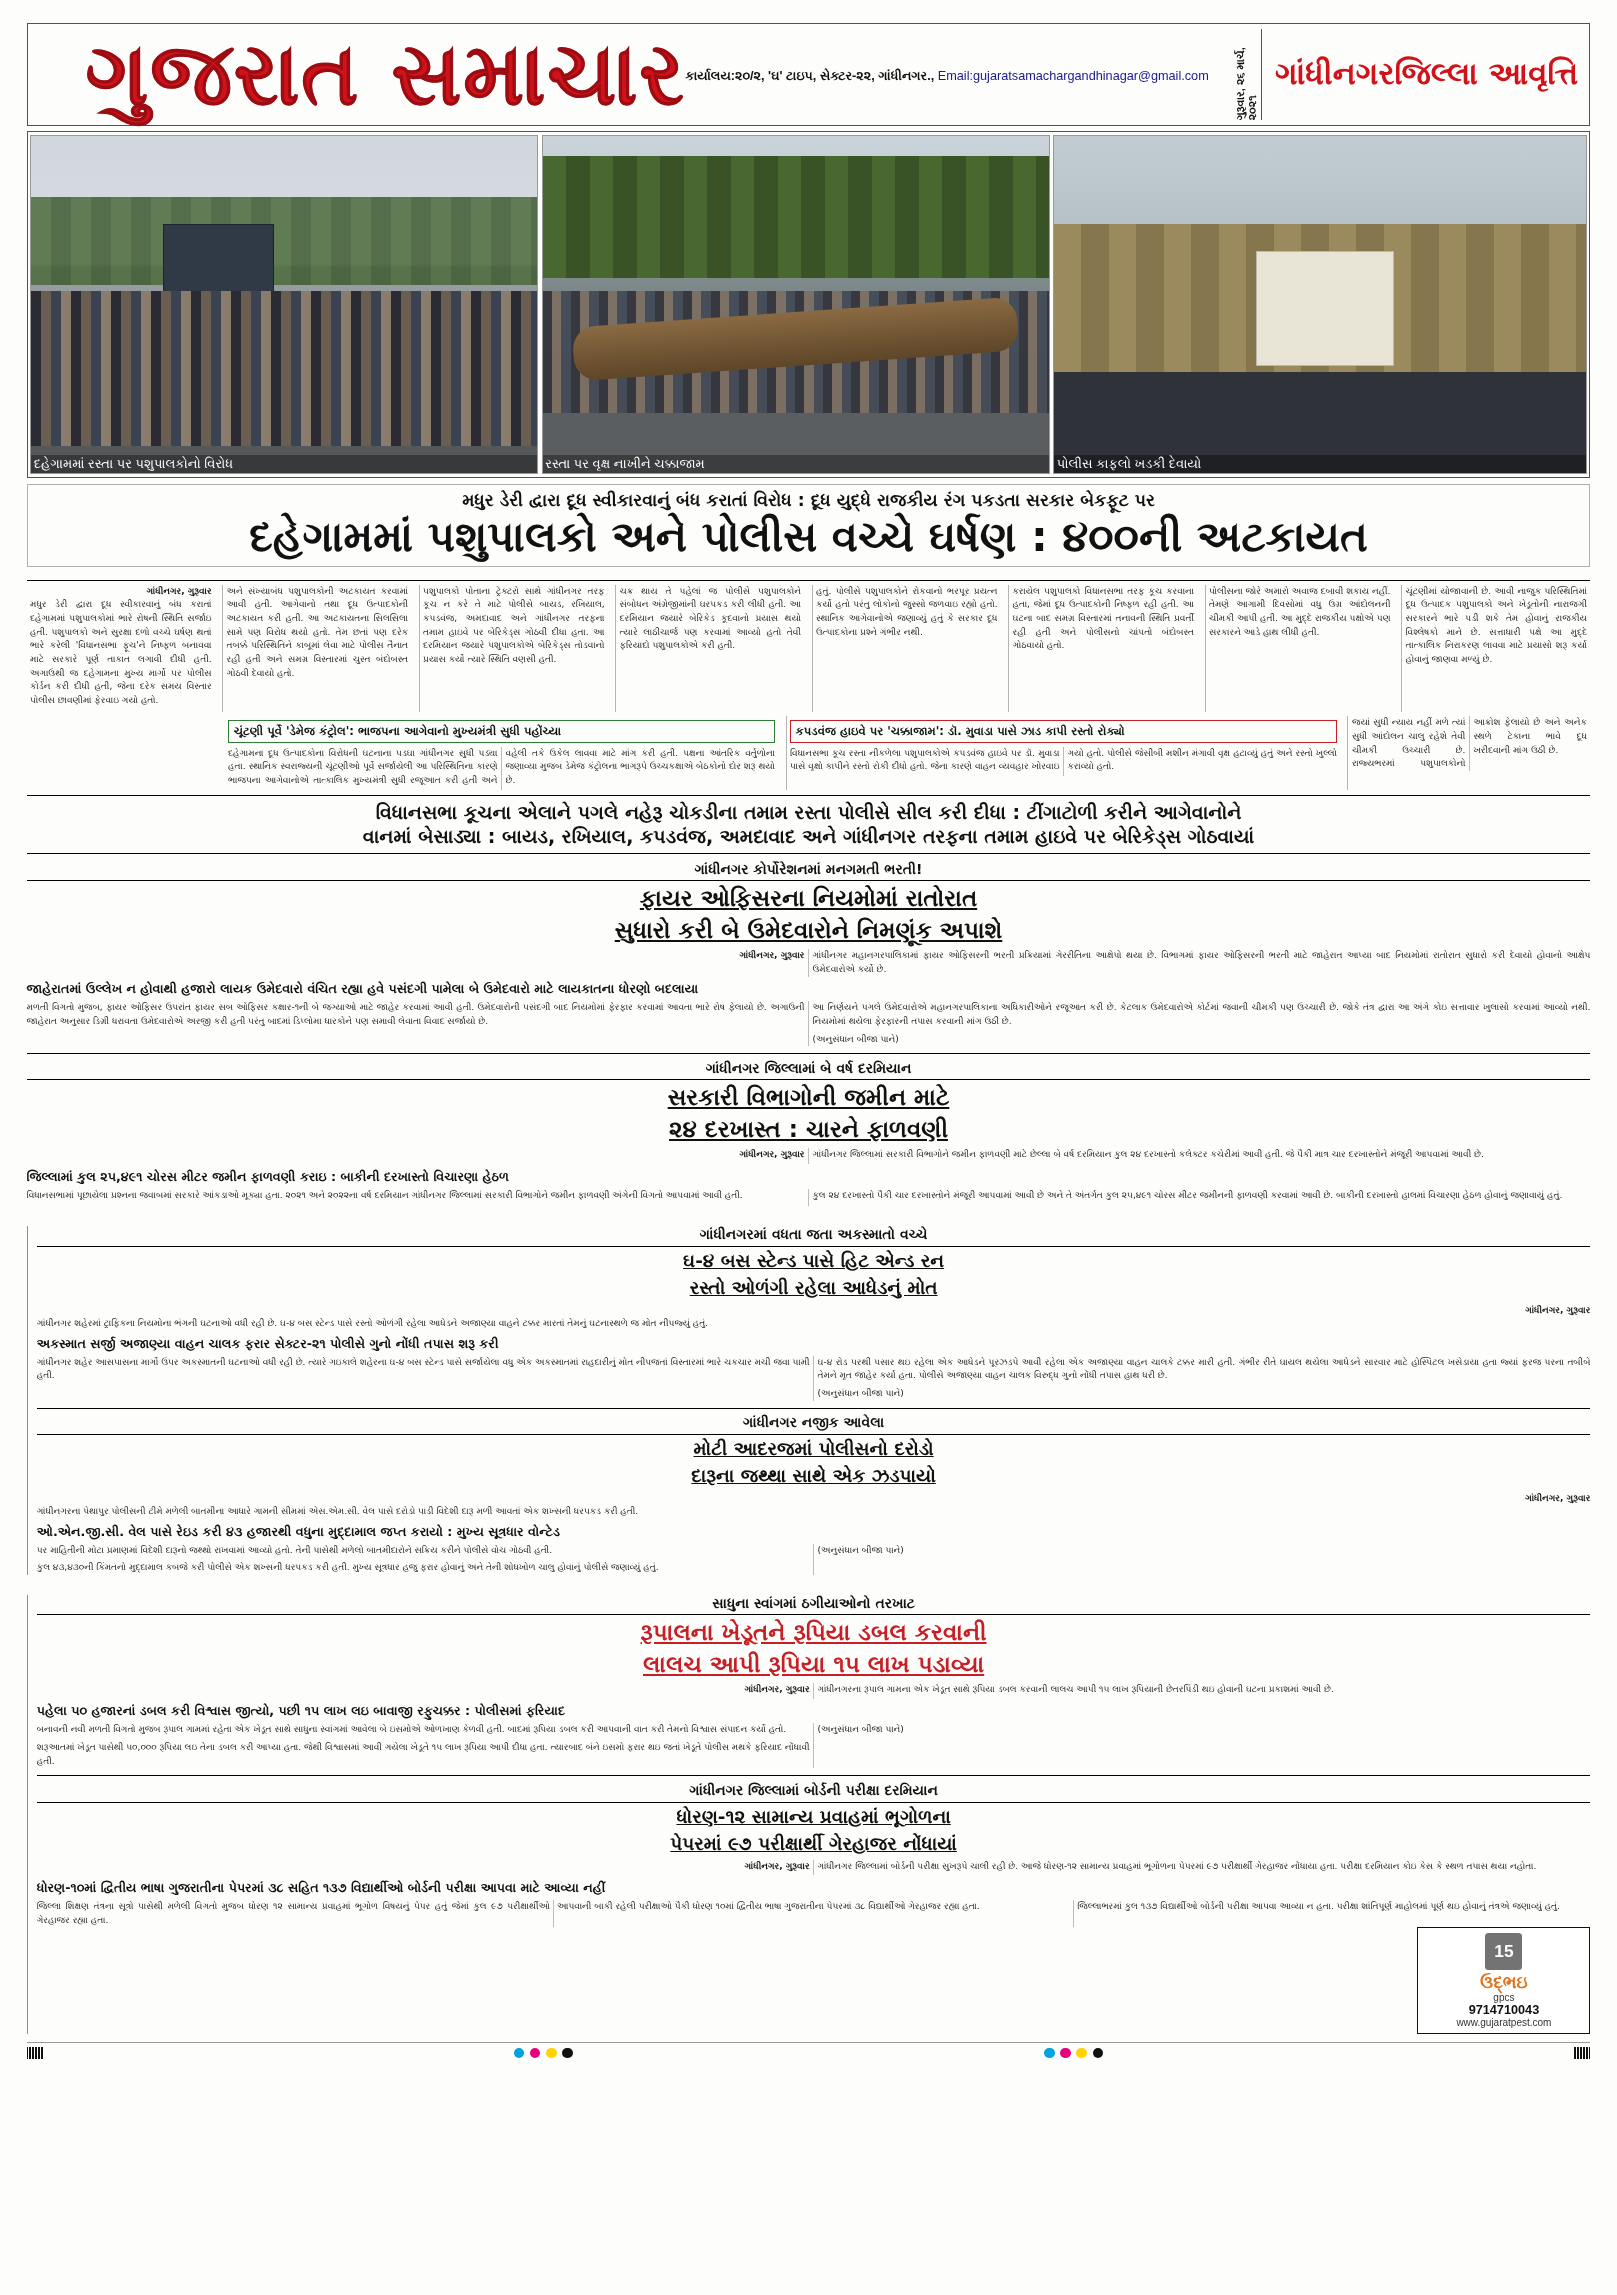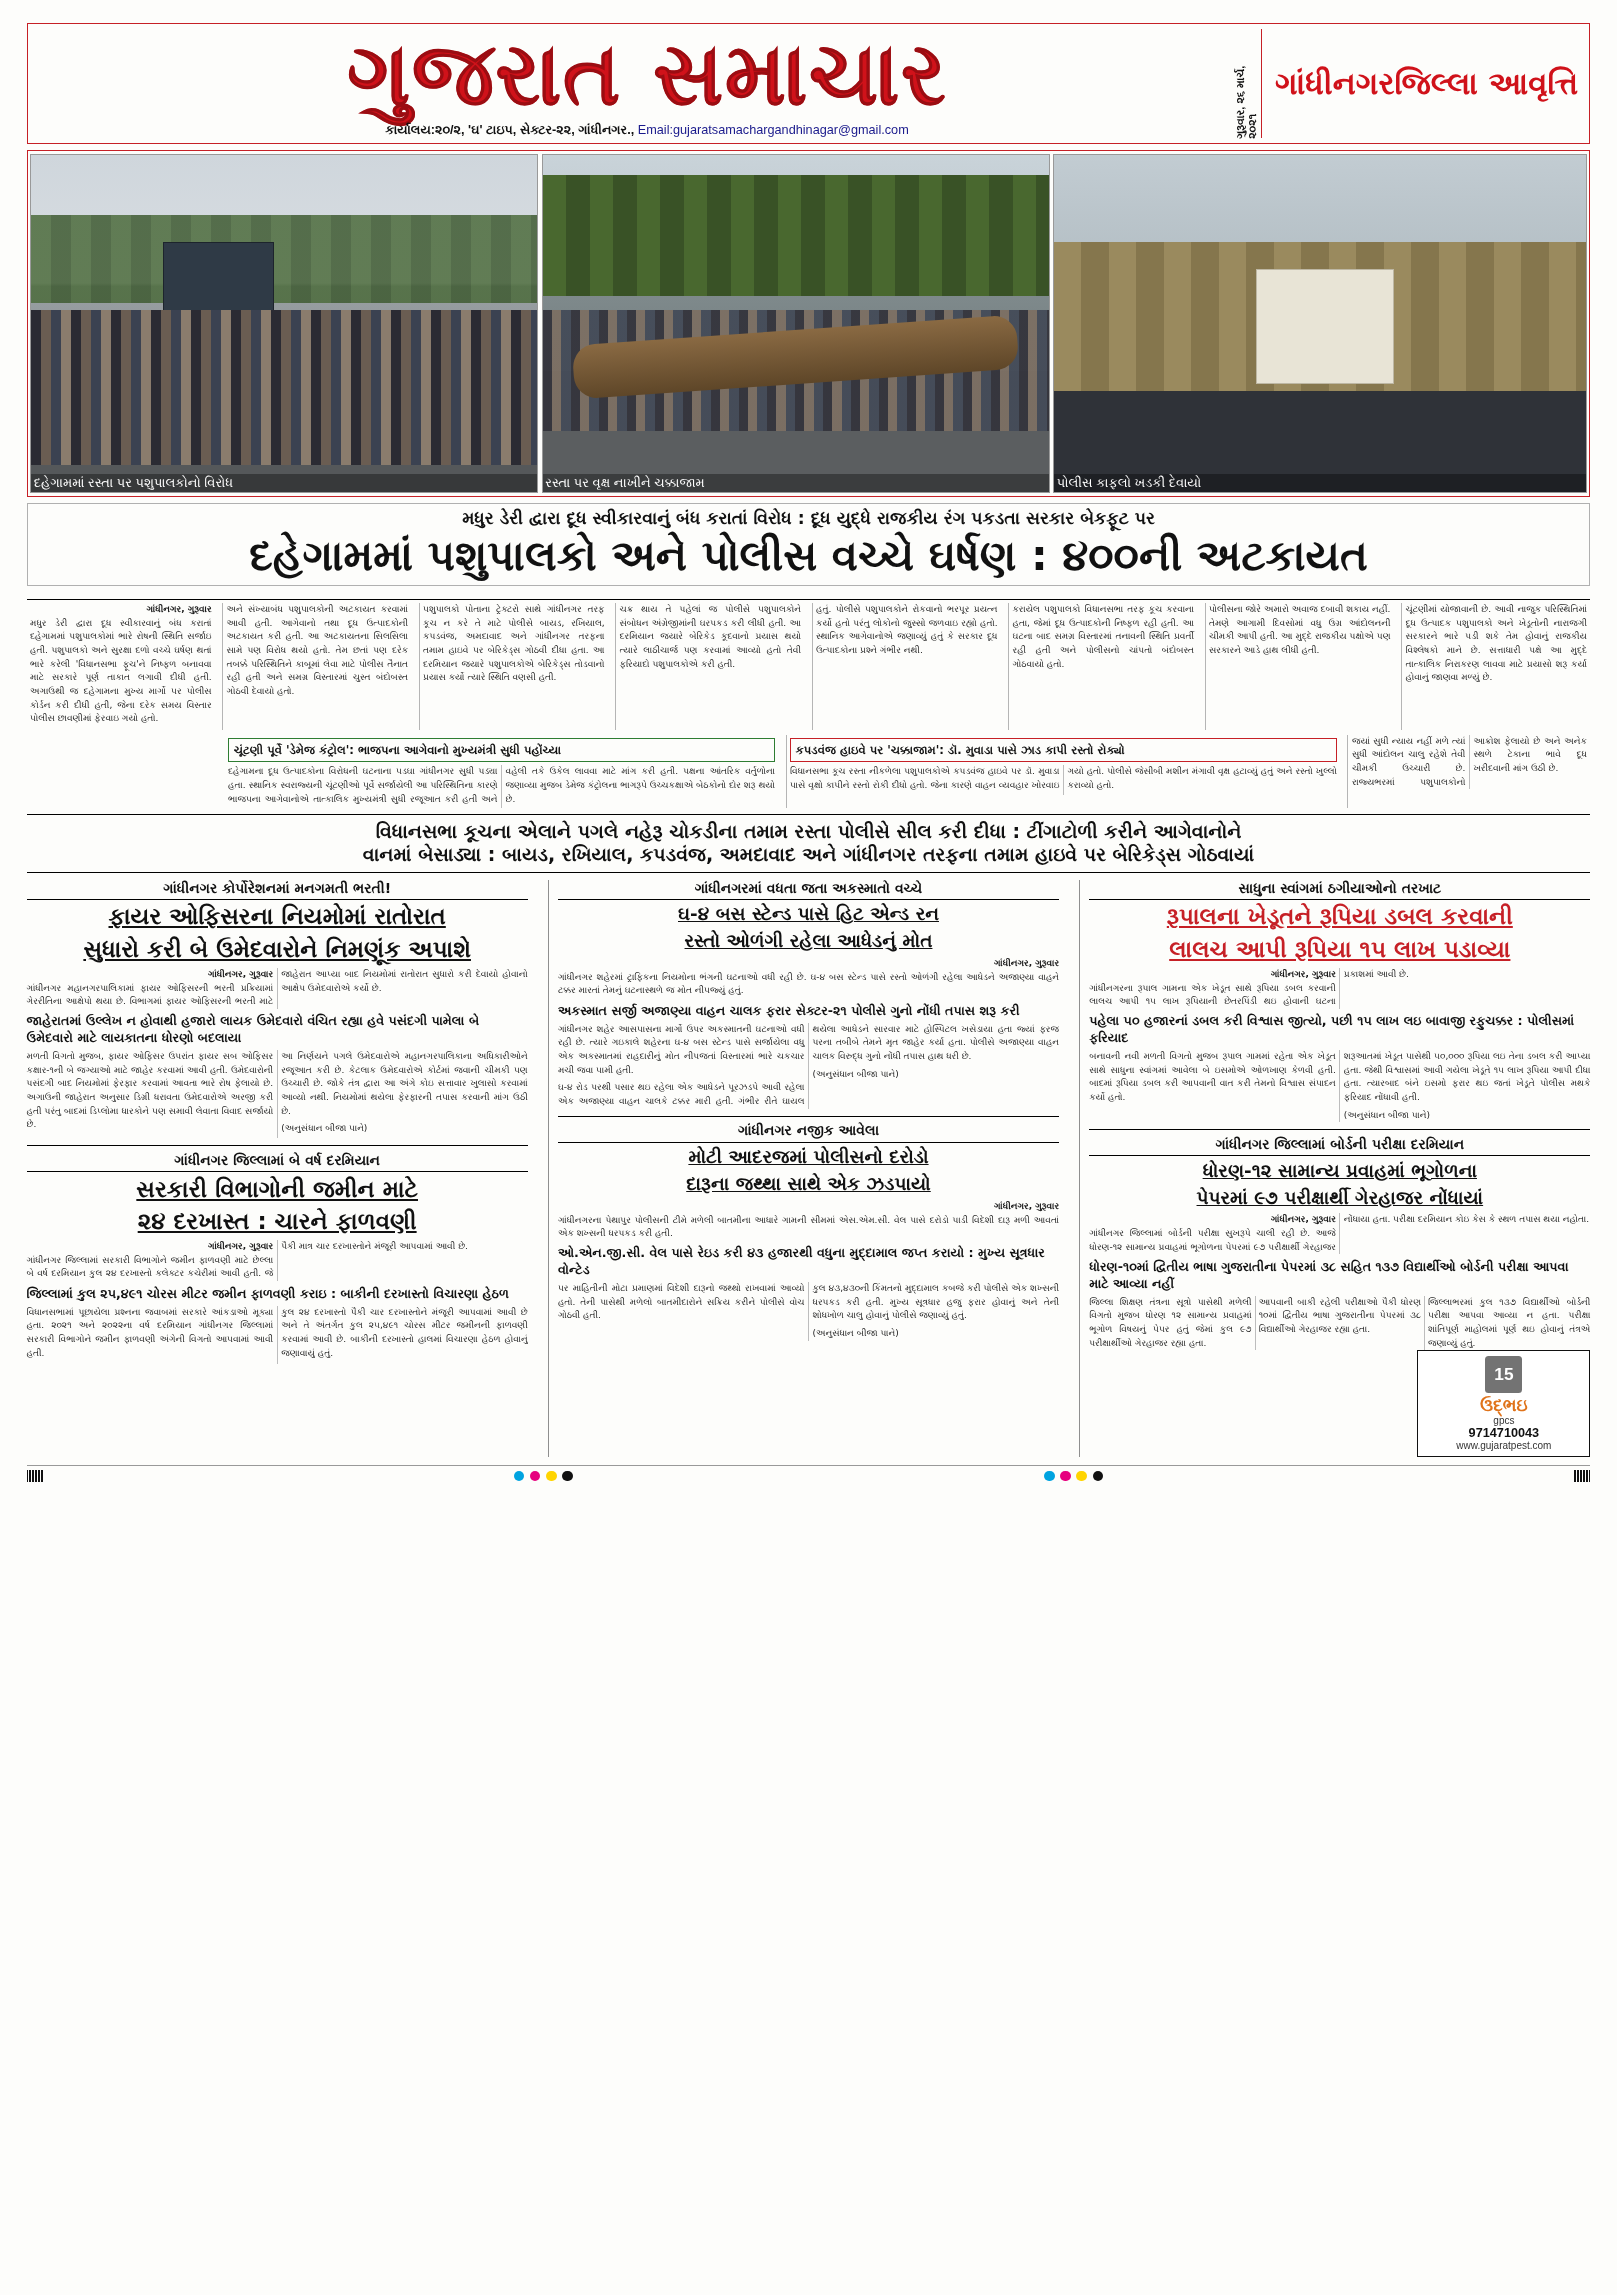--- a/index.html
+++ b/index.html
@@ -20,21 +20,21 @@
   .masthead {
     display: flex;
     align-items: stretch;
     border: 1.7px solid #c62026;
     padding: 4.6px 5.8px;
     margin-bottom: 5.8px;
   }
   .mast-left {
     flex: 1 1 auto;
     display: flex;
-    flex-direction: column;
+    flex-direction: row;
     justify-content: center;
     align-items: center;
     position: relative;
   }
   .mast-title {
     font-family: "DejaVu Sans", sans-serif;
     font-weight: bold;
     font-size: 87px;
     line-height: 1.05;
     color: #d0121a;
@@ -181,21 +181,21 @@
   }
   .banner2 .l1, .banner2 .l2 {
     font-family:"DejaVu Sans", sans-serif;
     font-weight: bold;
     font-size: 19px;
     line-height: 1.25;
     color:#111;
   }
 
   
-  .lower { display:flex; gap:20px; margin-top: 0; }
+  .lower { display:flex; gap:20px; margin-top: 0; flex-direction: column; }
   .lcol { flex: 1 1 0; }
   .lcol + .lcol { border-left: 0.6px solid #8f8f8f; padding-left: 9.2px; }
 
   .sec-kicker {
     text-align:center; font-family:"DejaVu Sans", sans-serif;
     font-weight:bold; font-size: 14px; color:#111;
     border-bottom: 0.6px solid #000; padding-bottom: 2.3px; margin-bottom: 3.5px;
   }
   .sec-head {
     text-align:center; font-family:"DejaVu Sans", sans-serif;

